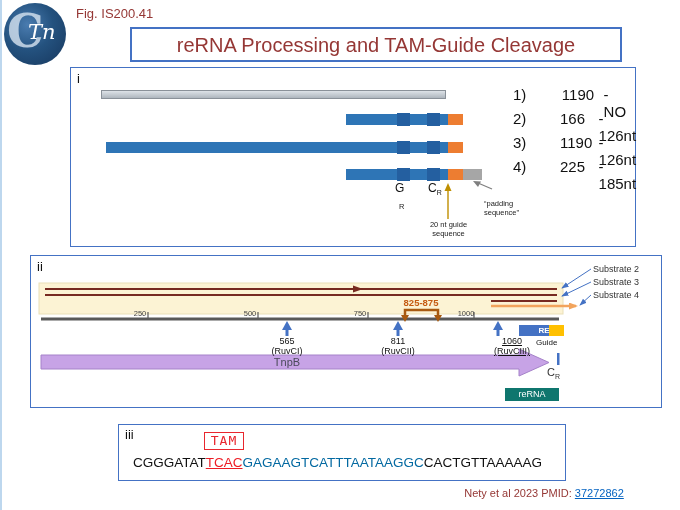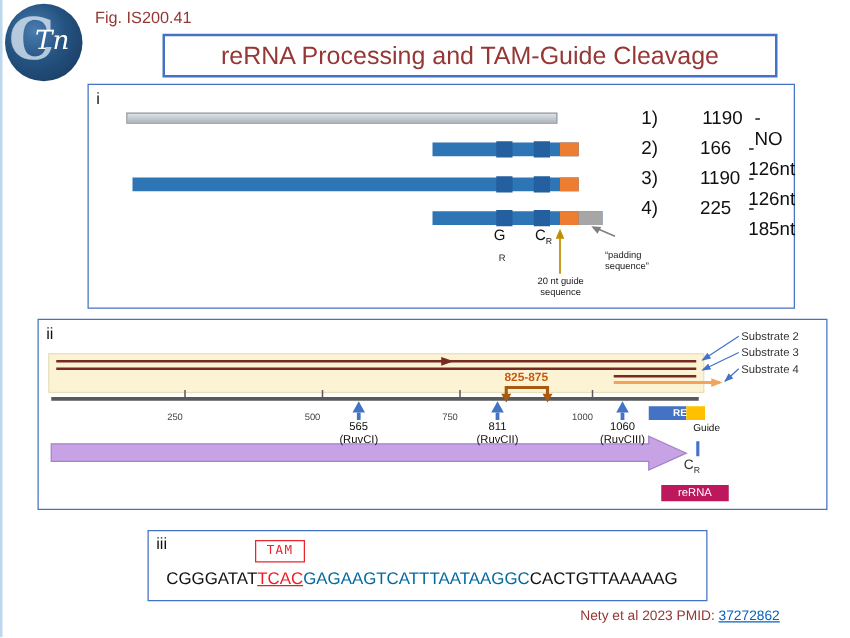--- a/index.html
+++ b/index.html
@@ -39,37 +39,37 @@
   .res-row { position:absolute; left:442px; display:flex; font-size:15px; color:#111; }
   .res-n { width:25px; }
   .res-count { width:42px;margin-left:24px; }
 
   .tiny { position:absolute; font-size:7.5px; color:#222; line-height:9px; }
   .base-label { position:absolute; font-size:12px; color:#111; }
   .sub { font-size:7px; vertical-align:sub; }
 
   
   .sub-label { position:absolute; left:562px; width:66px; font-size:9px; color:#333; }
-  .tick-label { position:absolute; width:28px; text-align:center; font-size:7.5px; color:#444; top:53px;margin-top:20px; }
+  .tick-label { position:absolute; width:28px; text-align:center; font-size:7.5px; color:#444; top:53px; }
   .site-block { position:absolute; width:60px; text-align:center; font-size:9px; color:#111; line-height:10px; top:80px; }
   .region-label { position:absolute; left:360px; top:41px; width:60px; text-align:center;
                   font-size:9.5px; font-weight:bold; color:#C55A11; }
   .re-text { position:absolute; left:488px; top:69px; width:50px; height:11px; text-align:center;
              line-height:11px; font-size:8px; font-weight:bold; color:#fff; }
-  .guide-text { position:absolute; left:505px; top:82px; width:40px; text-align:right; font-size:8px; color:#111; }
+  .guide-text { position:absolute; left:505px; top:82px; width:40px; text-align:left; font-size:8px; color:#111; }
   .tnpb-text { position:absolute; left:156px; top:100px; width:200px; text-align:center;
                font-size:11px; color:#4a4a5a; }
   .cr-text { position:absolute; left:516px; top:110px; font-size:11px; color:#333; }
-  .rerna-box { position:absolute; left:474px; top:132px; width:54px; height:13px; background:#be185d;
-               color:#fff; font-size:9px; text-align:center; line-height:13px;margin-left:24px; }
+  .rerna-box { position:absolute; left:474px; top:132px; width:54px; height:13px; background:#0f766e;
+               color:#fff; font-size:9px; text-align:center; line-height:13px; }
 
   
   .tam-box { position:absolute; left:85px; top:7px; width:40px; height:18px; border:1.5px solid #E8262D;
              text-align:center; line-height:16px; font-family:"DejaVu Sans Mono", monospace;
-             font-size:10px; color:#E8262D; letter-spacing:1px; }
+             font-size:13px; color:#E8262D; letter-spacing:1px; }
   .seq { position:absolute; left:14px; top:30px; font-size:13.5px; color:#111; white-space:nowrap; }
   .seq-red { color:#0369a1; }
   .seq-tam { color:#ED1C24; text-decoration:underline; }
 
   .citation { position:absolute; left:420px; top:487px; width:248px; text-align:center;
               font-size:11px; color:#953735; }
   .citation a { color:#0563C1; text-decoration:underline; }
 </style>
 </head>
 <body>
@@ -227,27 +227,28 @@
     <span class="tick-label" style="left:421px;">1000</span>
 
     <div class="site-block" style="left:226px;">
       <div>565</div>
         <div>(RuvCI)</div>
     </div>
     <div class="site-block" style="left:337px;">
       <div>811</div>
         <div>(RuvCII)</div>
     </div>
-    <div class="site-block" style="left:437px;">
+    <div class="site-block" style="left:451px;text-decoration:underline;">
       <div>1060</div>
         <div>(RuvCIII)</div>
     </div>
 
     <span class="re-text">RE</span>
     <span class="guide-text">Guide</span>
+    <span class="tnpb-text">TnpB</span>
     <span class="cr-text"><span>C</span><span class="sub">R</span></span>
     <div class="rerna-box">reRNA</div>
   </div>
 
   <div class="panel" style="left:118px; top:424px; width:448px; height:57px;padding-left:36px;">
     <div class="panel-label" style="left:6px; top:2px;">iii</div>
     <div class="tam-box">TAM</div>
     <div class="seq">
       <span>CGGGATAT</span><span class="seq-tam">TCAC</span><span class="seq-red">GAGAAGTCATTTAATAAGGC</span><span>CACTGTTAAAAAG</span>
     </div>

